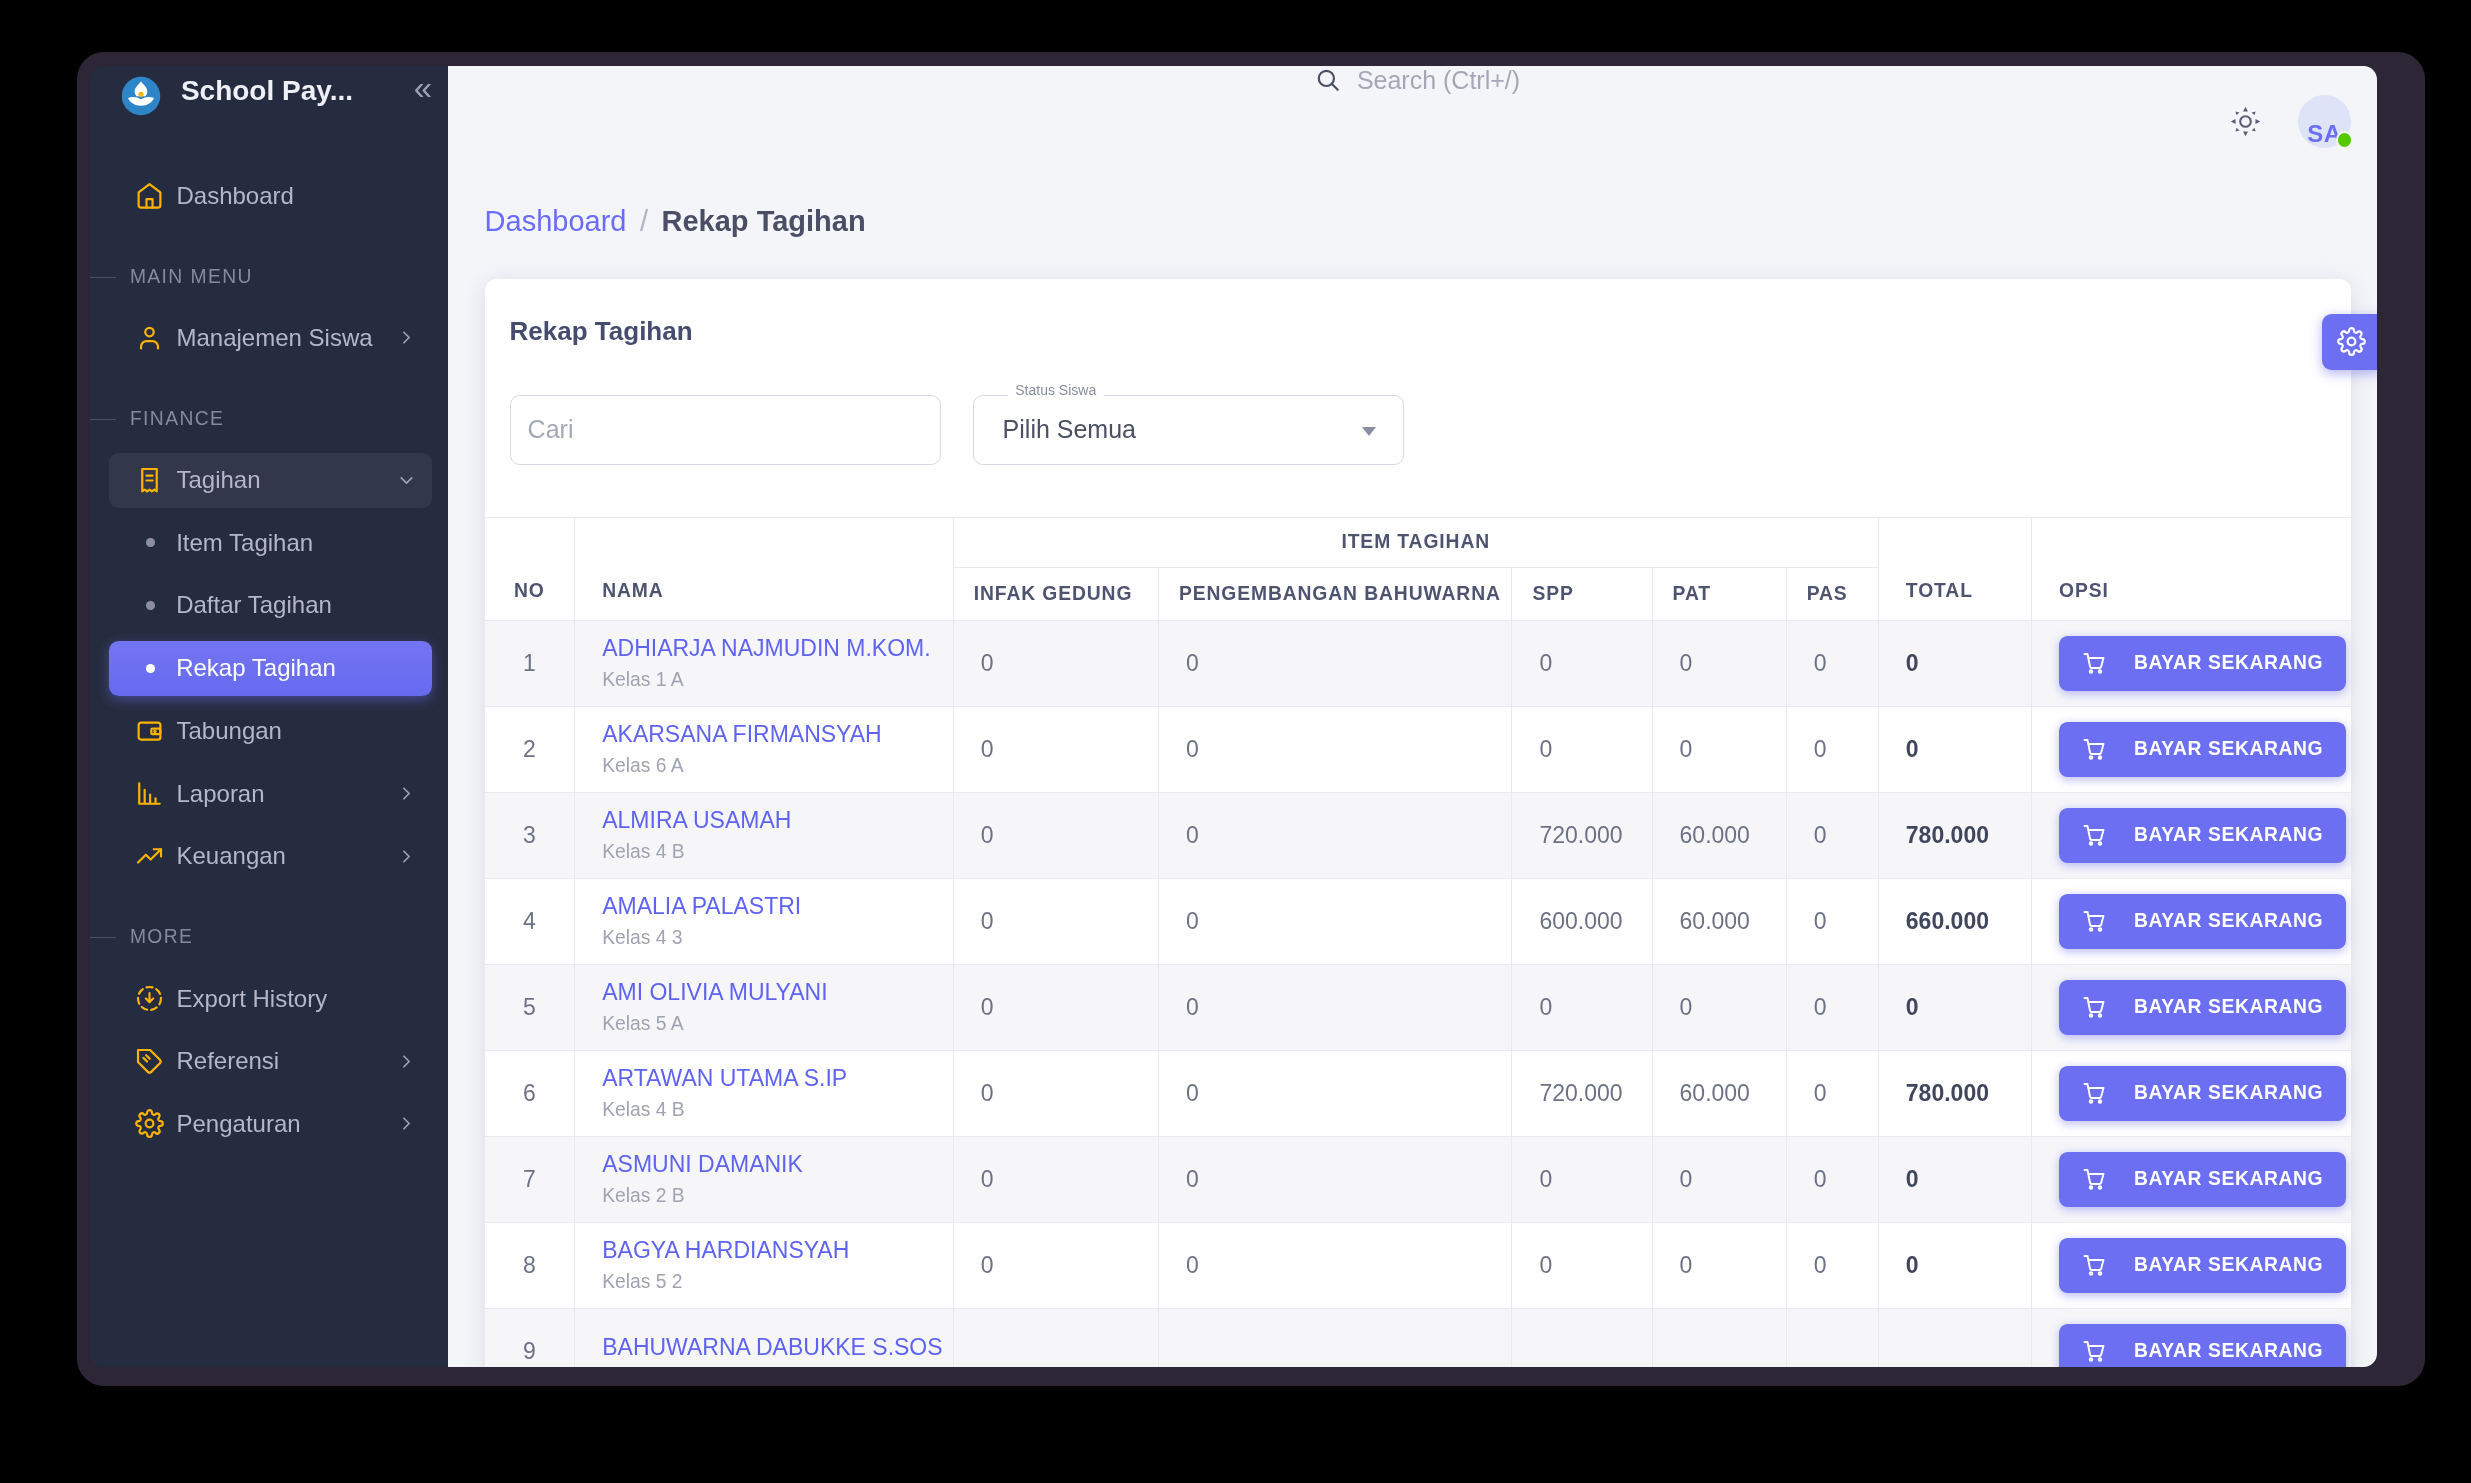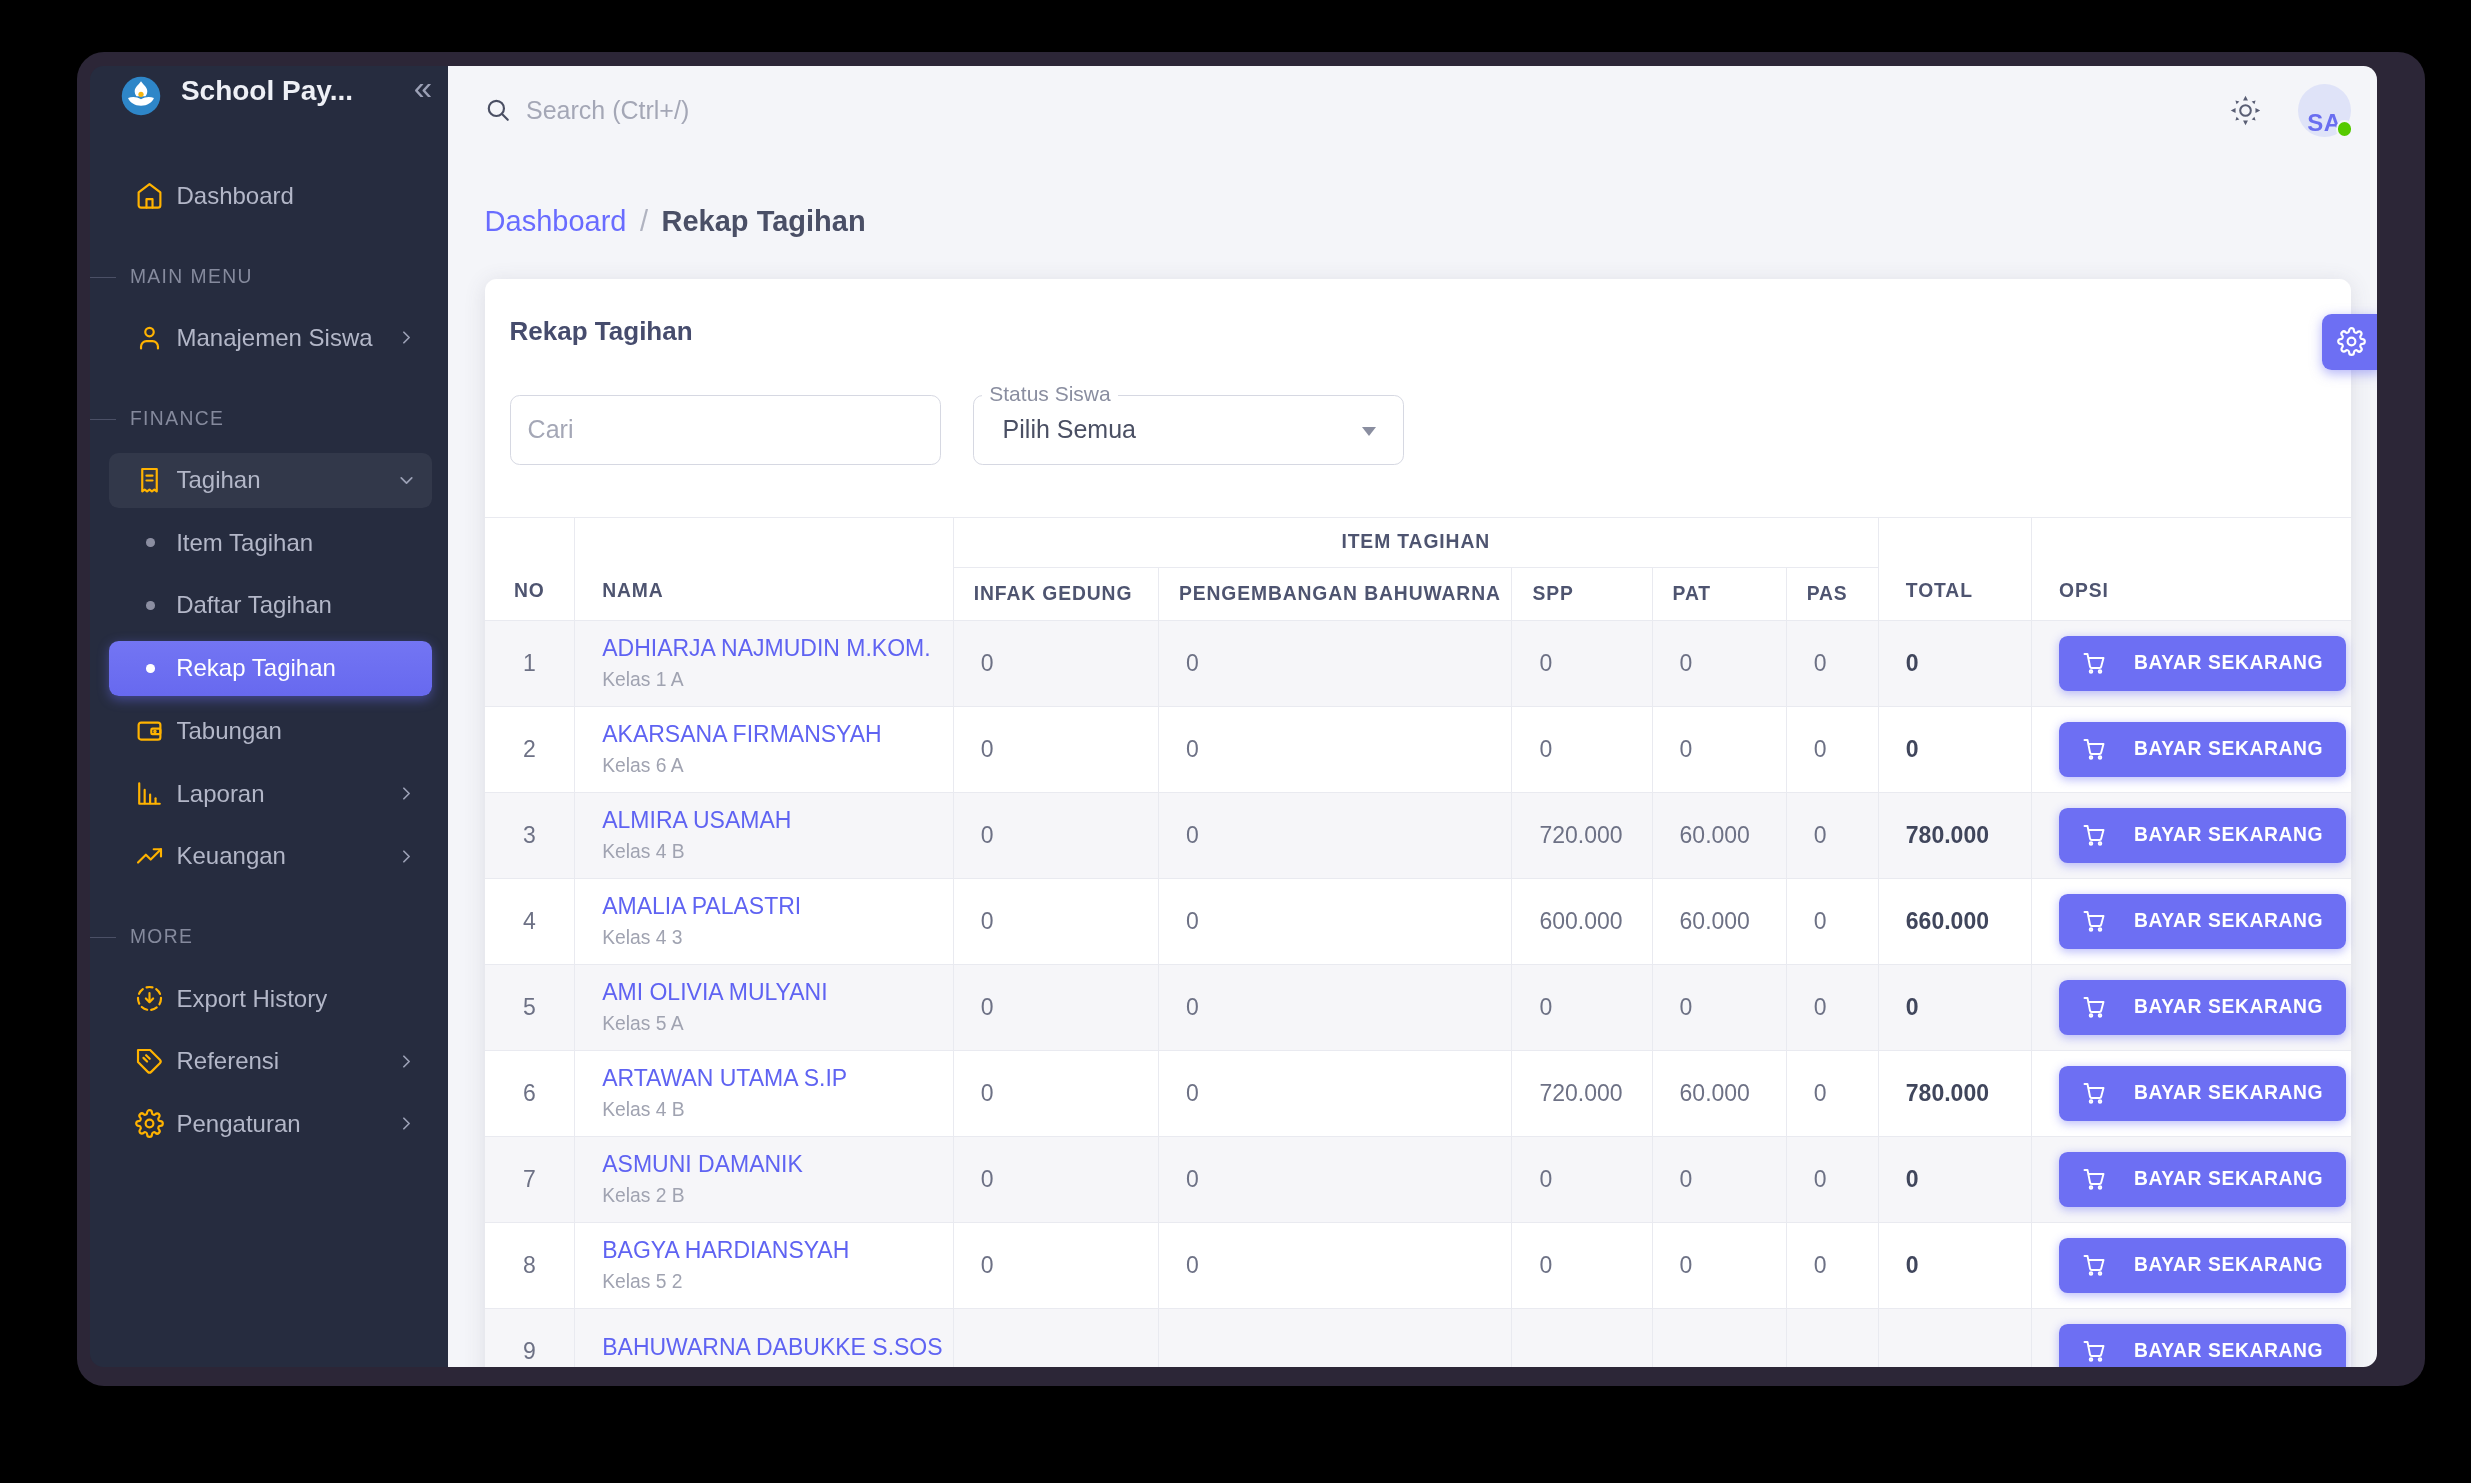--- a/index.html
+++ b/index.html
@@ -29,21 +29,21 @@
   .sub .bullet { width:8.7px; height:8.7px; border-radius:50%; background:#8b8ea1; margin:0 0 0 11.6px; flex:0 0 8.7px; }
   .sub .lbl { margin-left:21px; }
   .sub.active .bullet { background:#fff; }
   .section-label { position:relative; height:29px; margin:39px 0 19.3px; display:flex; align-items:center;
                    font-size:19.3px; letter-spacing:1.4px; color:#858a9d; }
   .section-label::before { content:""; position:absolute; left:-19.3px; top:14.5px; width:26px; height:1px; background:#4b5066; }
   .section-label span { margin-left:21px; }
 
   
   .main { flex:1; background:#f4f5f9; position:relative; overflow:hidden; padding:0 26px 0 37px; }
-  .topbar { height:89px; display:flex; align-items:center; }
+  .topbar { height:89px; display:flex; align-items:center;flex-direction:column; }
   .search-box { display:flex; align-items:center; cursor:text; }
   .search-box .sicon { width:26px; height:26px; color:#4a4f63; }
   .search-ph { margin-left:15.4px; font-size:25px; color:#a4a7b6; }
   .tb-right { margin-left:auto; display:flex; align-items:center; gap:37px; }
   .theme-ico { width:31px; height:31px; color:#595e74; cursor:pointer; }
   .avatar { position:relative; width:53px; height:53px; border-radius:50%; background:#dfe3f8;
             display:flex; align-items:flex-end; justify-content:center; cursor:pointer; }
   .avatar .txt { font-size:24px; font-weight:600; color:#6a6ef0; letter-spacing:0.5px; }
   .status-dot { position:absolute; right:-1.9px; bottom:-1px; width:17.4px; height:17.4px; border-radius:50%;
                 background:#56ca00; border:2.9px solid #f4f5f9; }
@@ -55,22 +55,22 @@
 
   .card { position:relative; margin-top:41px; background:#fff; border-radius:11.6px; height:1352px;
           box-shadow:0 3.9px 21px rgba(76,78,100,.14); }
   .card-title { padding:37px 0 0 25px; font-size:26px; font-weight:600; color:#464c6d; }
   .filters { display:flex; margin:48px 25px 0; }
   .input-cari { width:431px; height:70px; border:1px solid #d6d8e2; border-radius:9.7px;
                 display:flex; align-items:center; padding-left:17px; cursor:text; background:#fff; }
   .input-cari .ph { font-size:25px; color:#a4a7b6; }
   .select-status { position:relative; width:431px; height:70px; border:1px solid #d6d8e2; border-radius:9.7px;
                    margin-left:32px; display:flex; align-items:center; padding-left:29px; cursor:pointer; background:#fff; }
-  .select-status .legend { position:absolute; top:-13.5px; left:8px; background:#fff; padding:0 7.7px;
-                           font-size:21px; color:#8a8ea0; }
+  .select-status .legend { position:absolute; top:-13.5px; left:34px; background:#fff; padding:0 7.7px;
+                           font-size:14px; color:#8a8ea0; }
   .select-status .val { font-size:25px; color:#4a4f63; }
   .select-status .caret { position:absolute; right:27px; top:31px; width:0; height:0;
                           border-left:7.7px solid transparent; border-right:7.7px solid transparent;
                           border-top:9.7px solid #8a8ea0; }
 
   .customizer-btn { position:absolute; top:248px; right:-3.9px; width:59px; height:56px;
                     background:#6d6ff3; border:none; border-radius:9.7px 0 0 9.7px; cursor:pointer;
                     display:flex; align-items:center; justify-content:center;
                     box-shadow:0 3.9px 11.6px rgba(109,111,243,.5); }
   .customizer-btn svg { width:29px; height:29px; color:#fff; }

